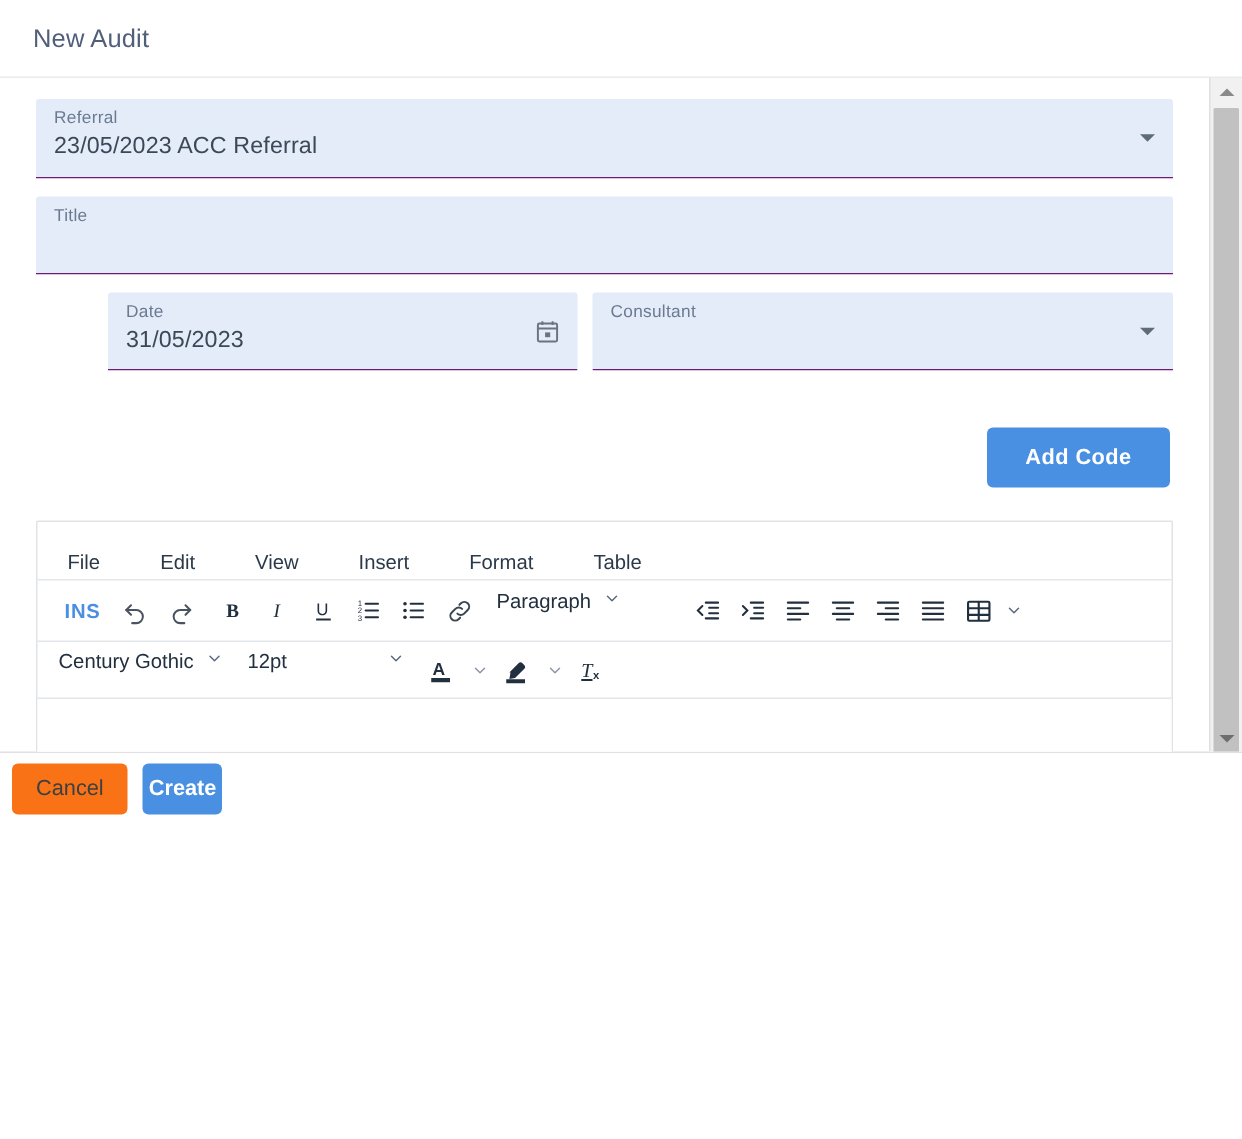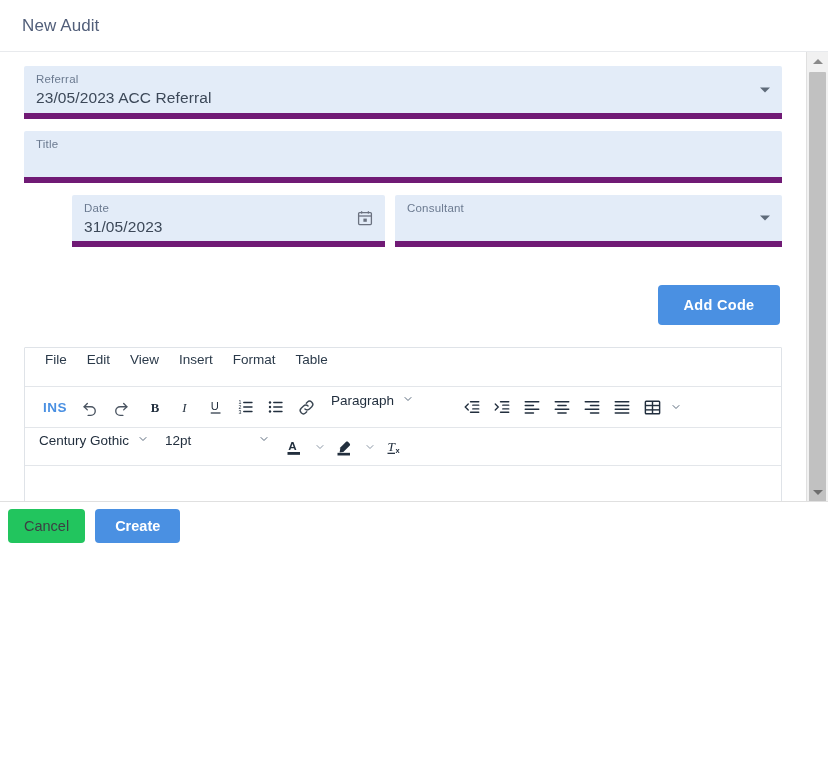--- a/index.html
+++ b/index.html
@@ -65,21 +65,21 @@
 
   
   .row {
     display: flex;
     gap: 10px;
     margin-left: 48px;
   }
   .field {
     position: relative;
     background: #e3ecf8;
-    border-bottom: 6px solid #701a75;
+    border-bottom: 1px solid #701a75;
     box-sizing: border-box;
     margin-bottom: 12px;
     border-radius: 2px 2px 0 0;
     cursor: text;
   }
   .field.sel { cursor: pointer; }
   .field-lg { width: 100%; height: 53px; }
   .field-tall { width: 100%; height: 52px; }
   .field-half { width: 313px; height: 52px; }
   .field-half-2 { flex: 1; height: 52px; text-decoration: underline; }
@@ -147,25 +147,26 @@
 
   
   .editor {
     margin-top: 22px;
     border: 1px solid #dfe3e8;
     border-radius: 1px;
     background: #fff;
   }
   .mce-menubar {
     display: flex;
-    align-items: flex-start;
+    align-items: flex-end;
     height: 39px;
     padding-left: 10px;
     border-bottom: 1px solid #e3e6ea;
     box-sizing: border-box;
+    gap: 20px;
   }
   .mce-menuitem {
     font-size: 13.5px;
     color: #2b3a4a;
     padding: 4px 10px;
     cursor: pointer;
     border-radius: 3px;
   }
   .mce-toolbar {
     display: flex;
@@ -273,40 +274,40 @@
     height: 48px;
     border-top: 1px solid #e0e0e0;
     display: flex;
     align-items: center;
     padding-left: 8px;
     gap: 10px;
     background: #fff;
     box-sizing: border-box;
   }
   .btn-cancel {
-    background: #22c55e;
+    background: #f97316;
     color: #3c4043;
     border: none;
     border-radius: 4px;
     font-family: "Liberation Sans", sans-serif;
     font-size: 14.5px;
     height: 34px;
     padding: 0 16px;
     cursor: pointer;
   }
   .btn-create {
     background: #4a90e2;
     color: #fff;
     border: none;
     border-radius: 4px;
     font-family: "Liberation Sans", sans-serif;
     font-size: 14.5px;
     font-weight: bold;
     height: 34px;
-    padding: 0 20px;
+    padding: 0 4px;
     cursor: pointer;
   }
   svg { display: block; }
 </style>
 </head>
 <body>
 
 <div class="dialog">
 
   <div class="dialog-header">

